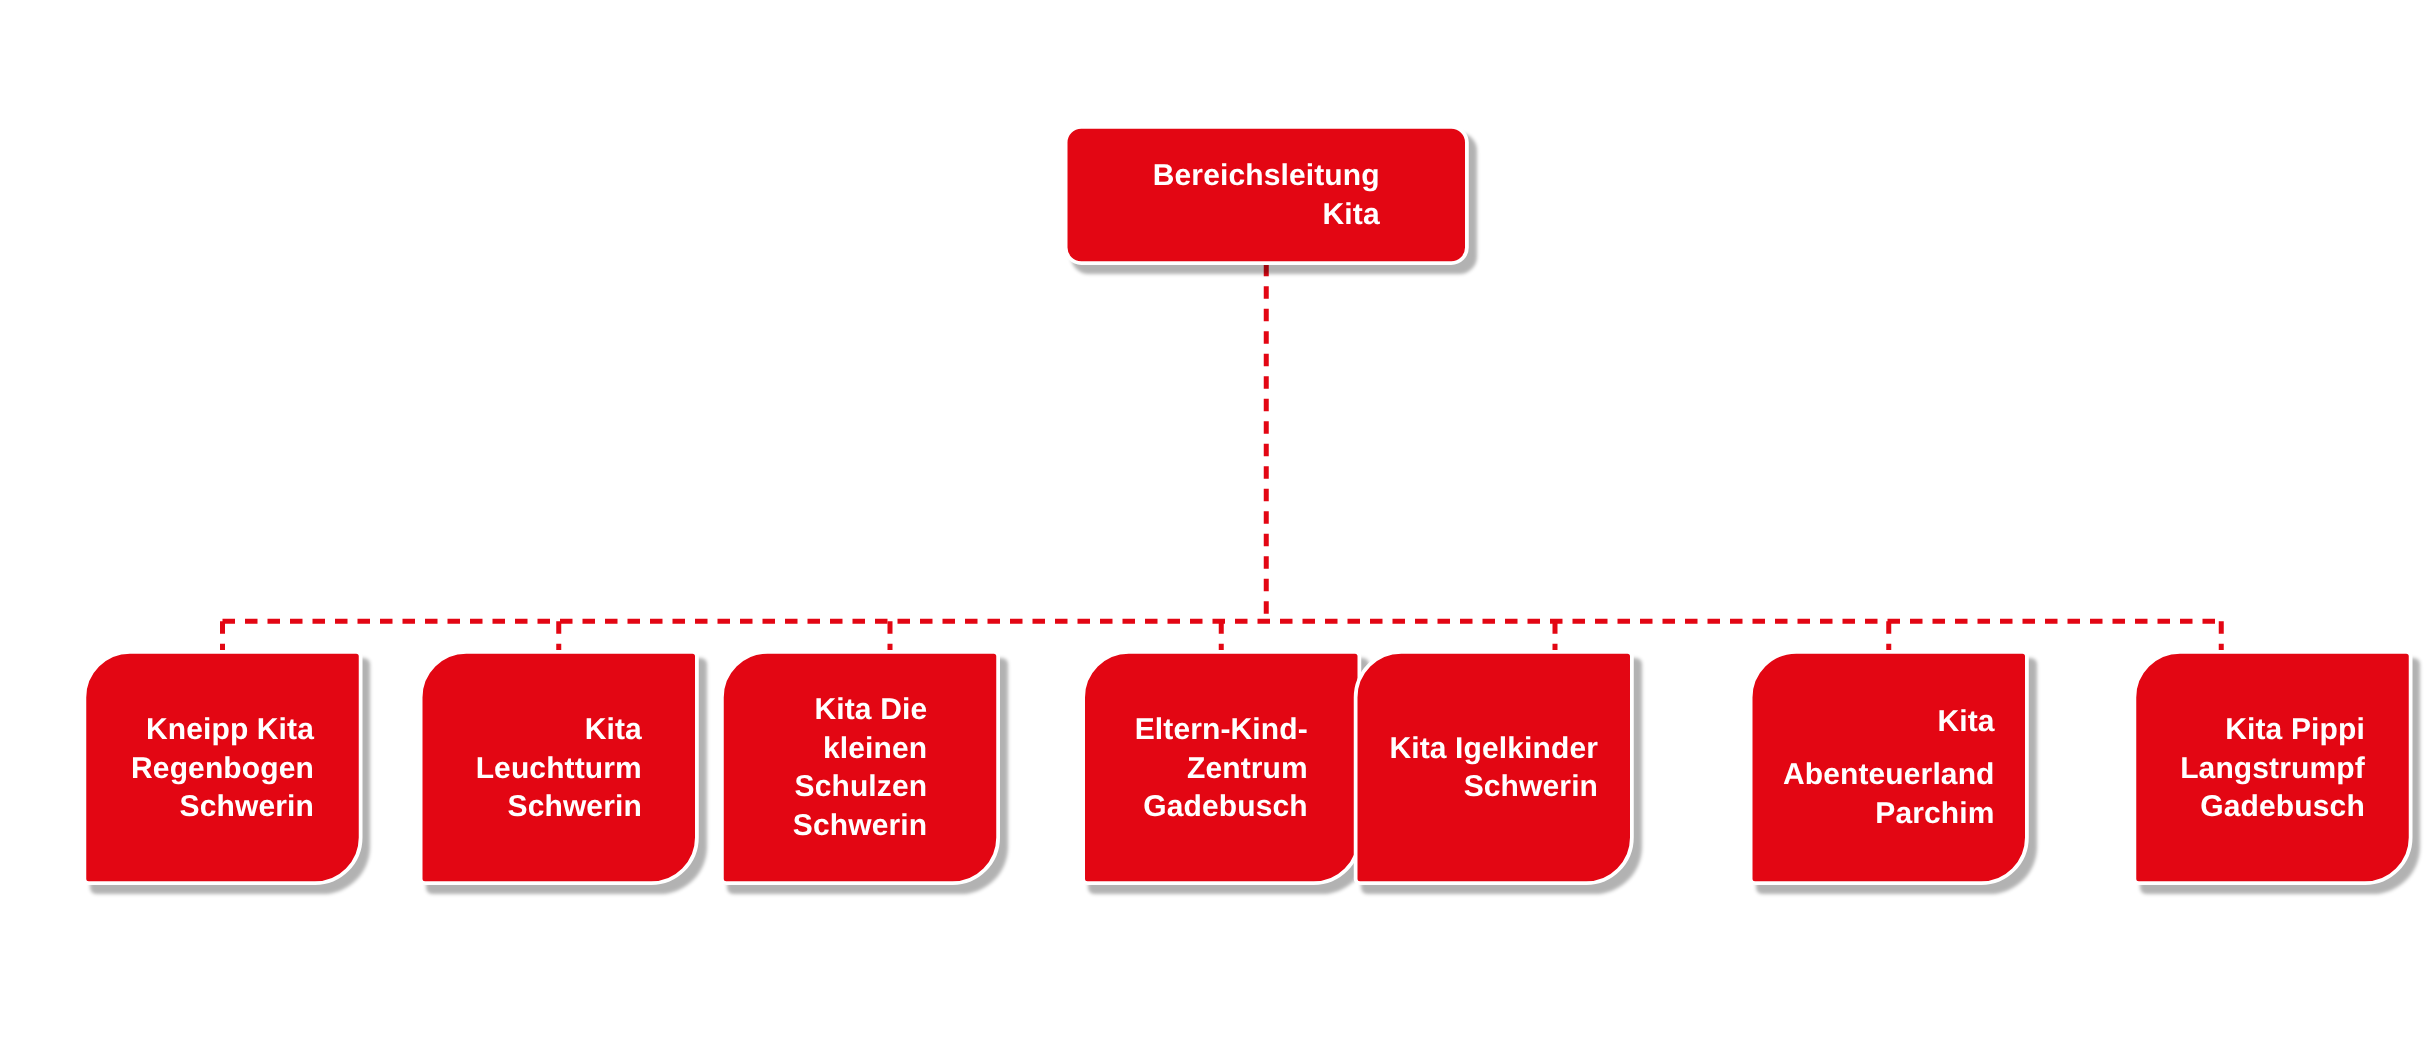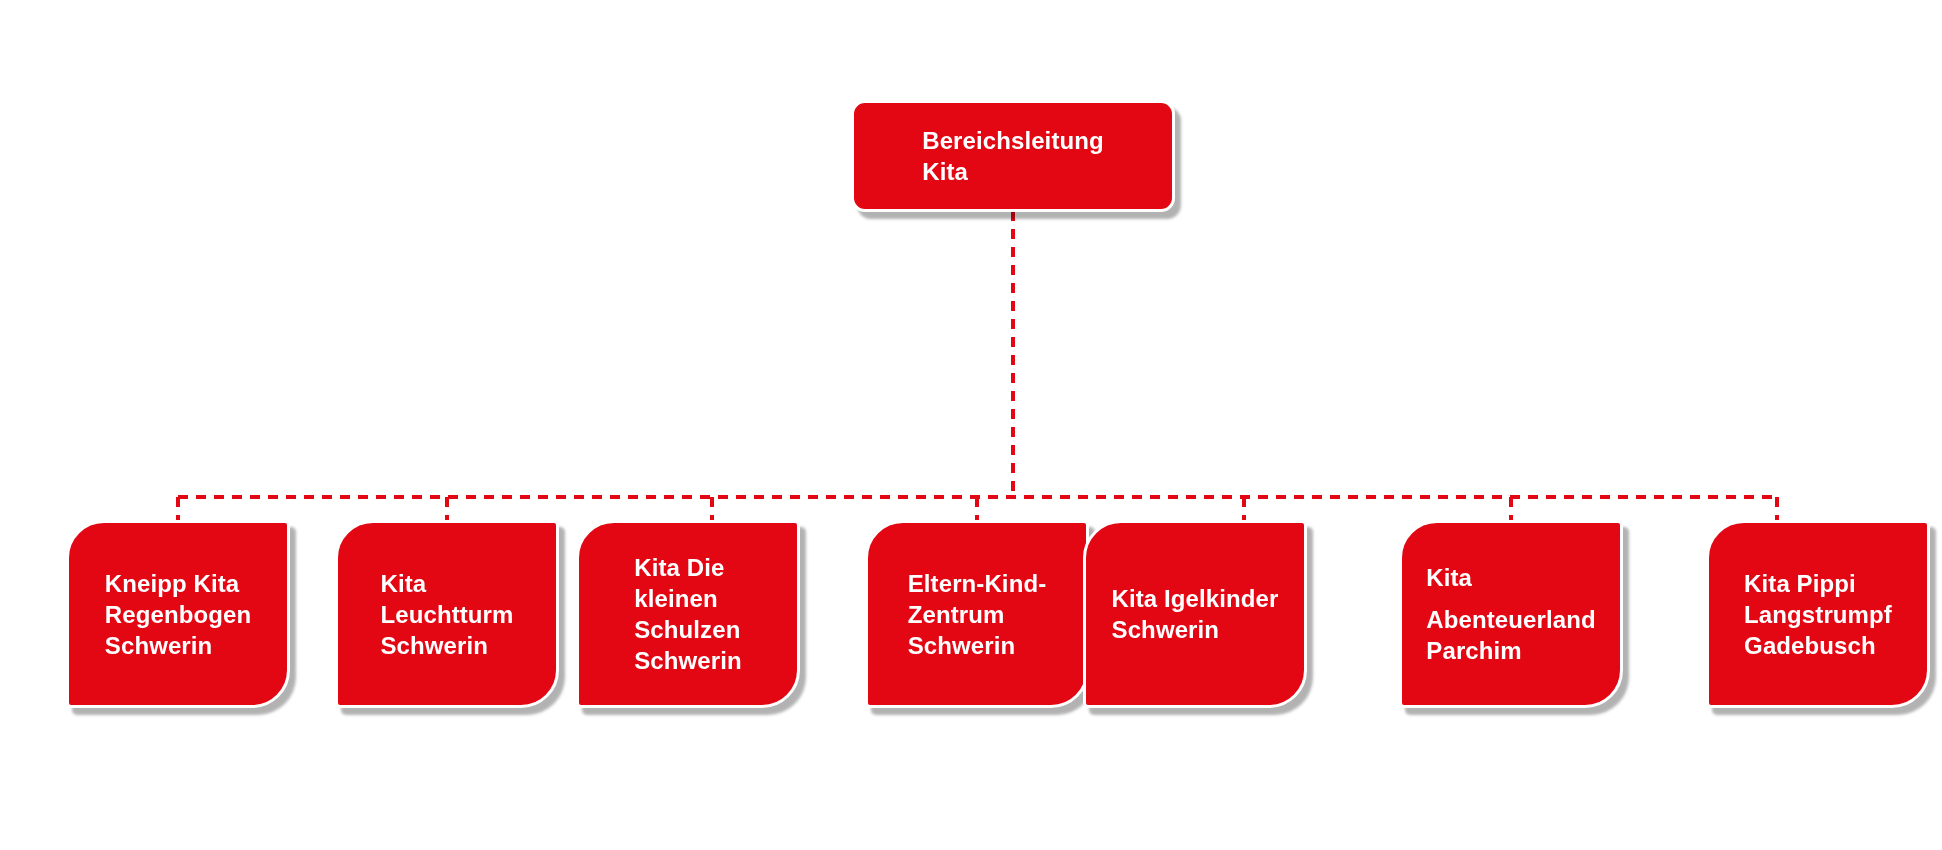--- a/index.html
+++ b/index.html
@@ -33,21 +33,21 @@
   .node {
     position: absolute;
     z-index: 1;
     box-sizing: border-box;
     background: var(--red);
     border: 3px solid #ffffff;
     box-shadow: 6px 7px 3px rgba(0, 0, 0, 0.30);
     display: flex;
     align-items: center;
     justify-content: center;
-    text-align: left;
+    text-align: right;
     color: var(--label);
     font-weight: bold;
     font-size: 24px;
     line-height: 31px;
     letter-spacing: 0.1px;
   }
   .node .para { white-space: pre-line; }
   .node .para + .para { margin-top: 11px; }
   .root-node {
     left: 851px;
@@ -110,21 +110,21 @@
 kleinen
 Schulzen
 Schwerin</div>
     </div>
 </div>
 
 <div class="node child-node" style="left:865px">
   <div class="label">
       <div class="para">Eltern-Kind-
 Zentrum
-Schwerin</div>
+Gadebusch</div>
     </div>
 </div>
 
 <div class="node child-node" style="left:1083px">
   <div class="label">
       <div class="para">Kita Igelkinder
 Schwerin</div>
     </div>
 </div>
 

